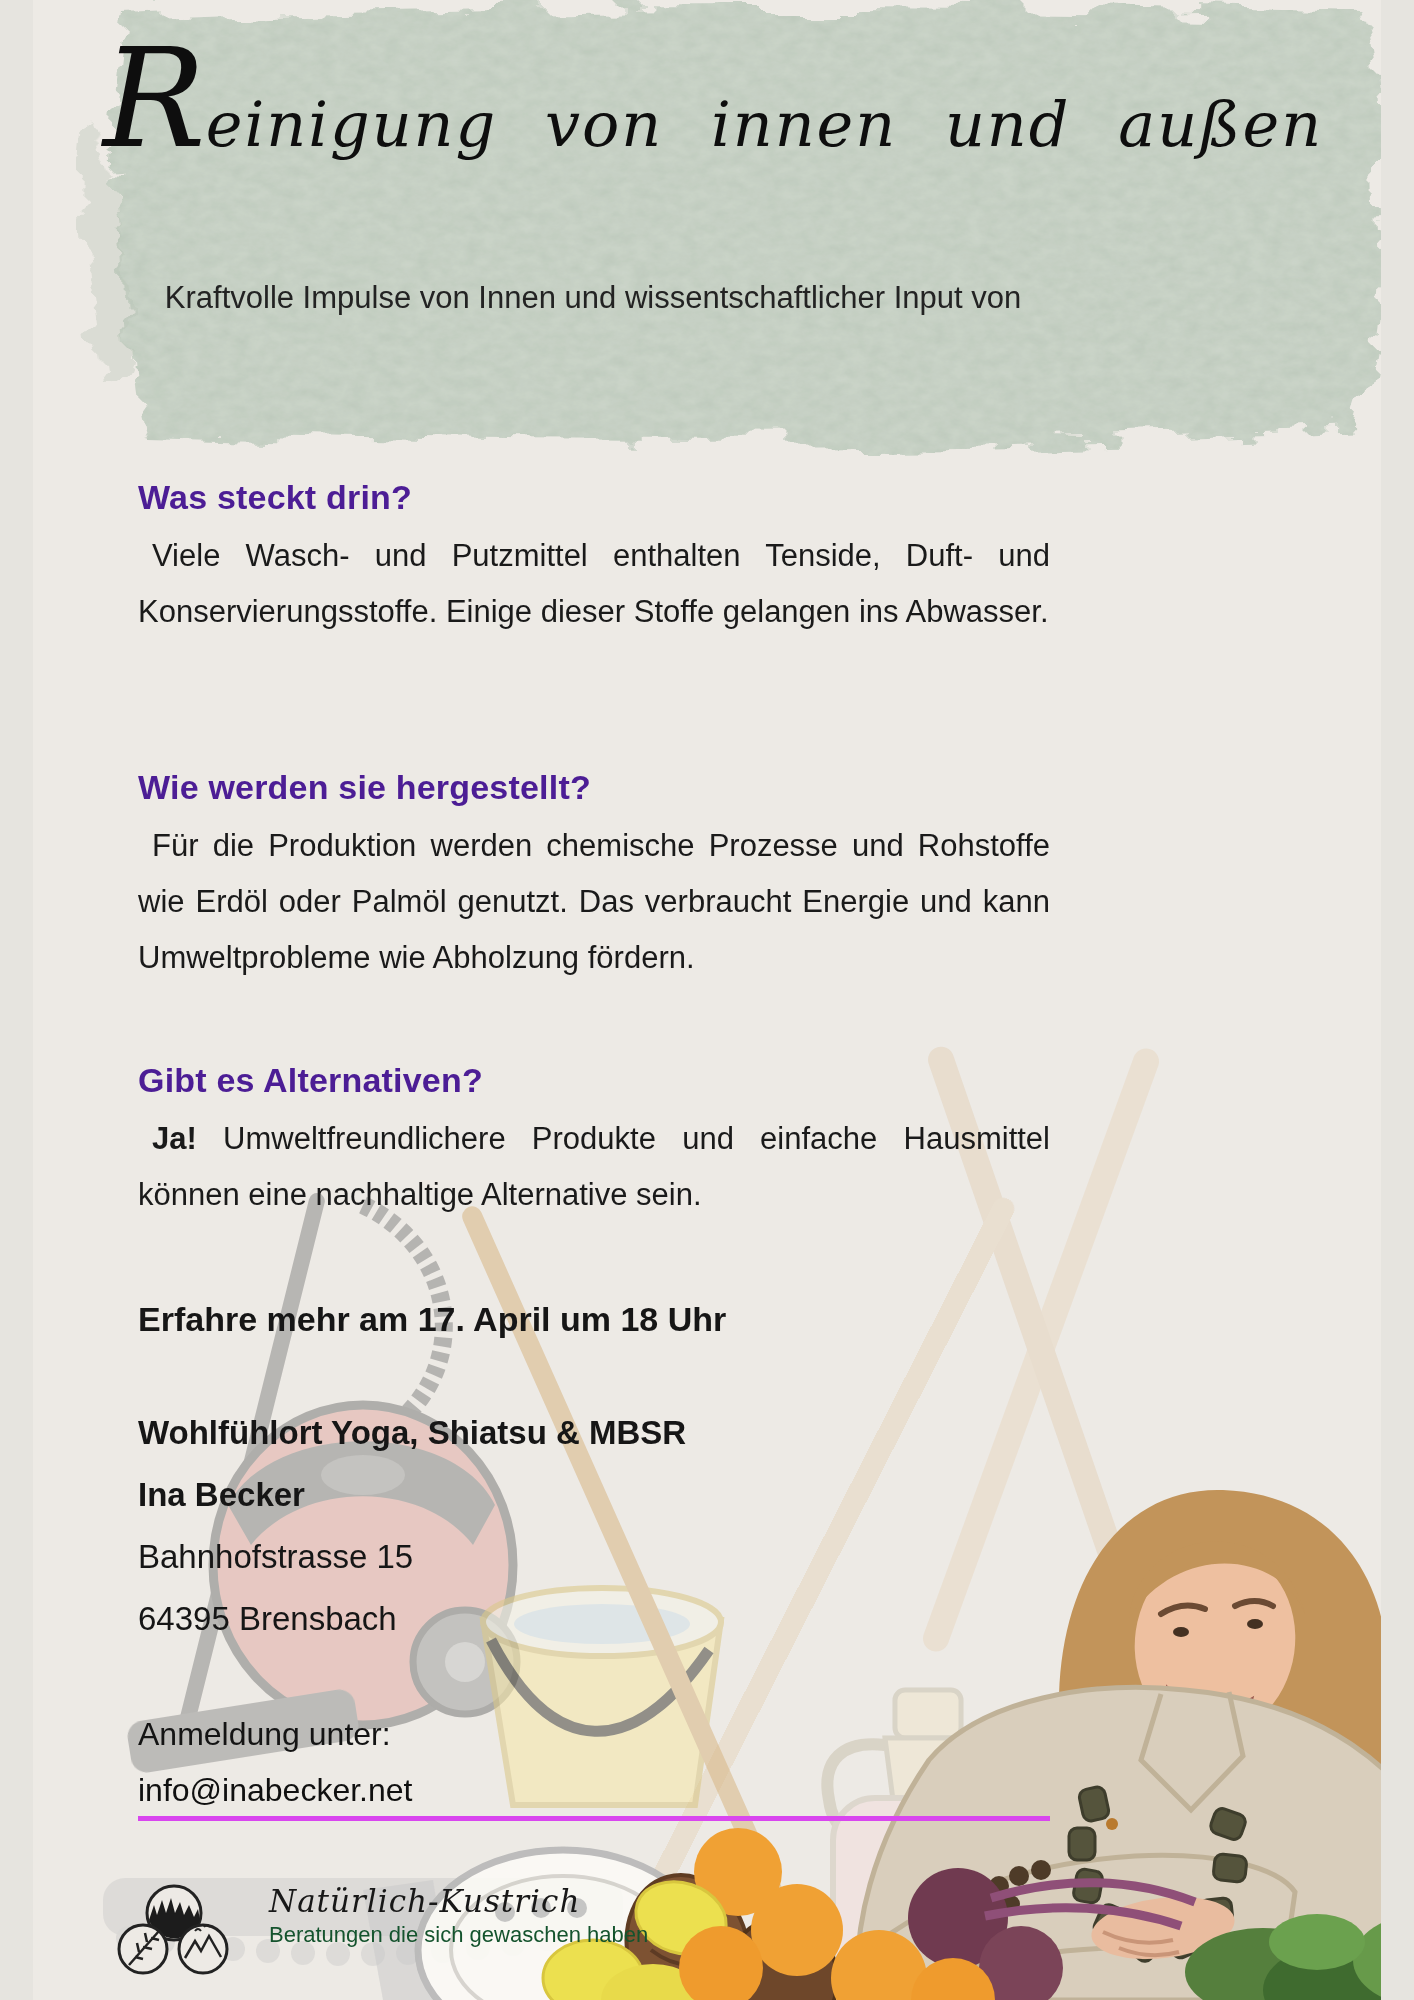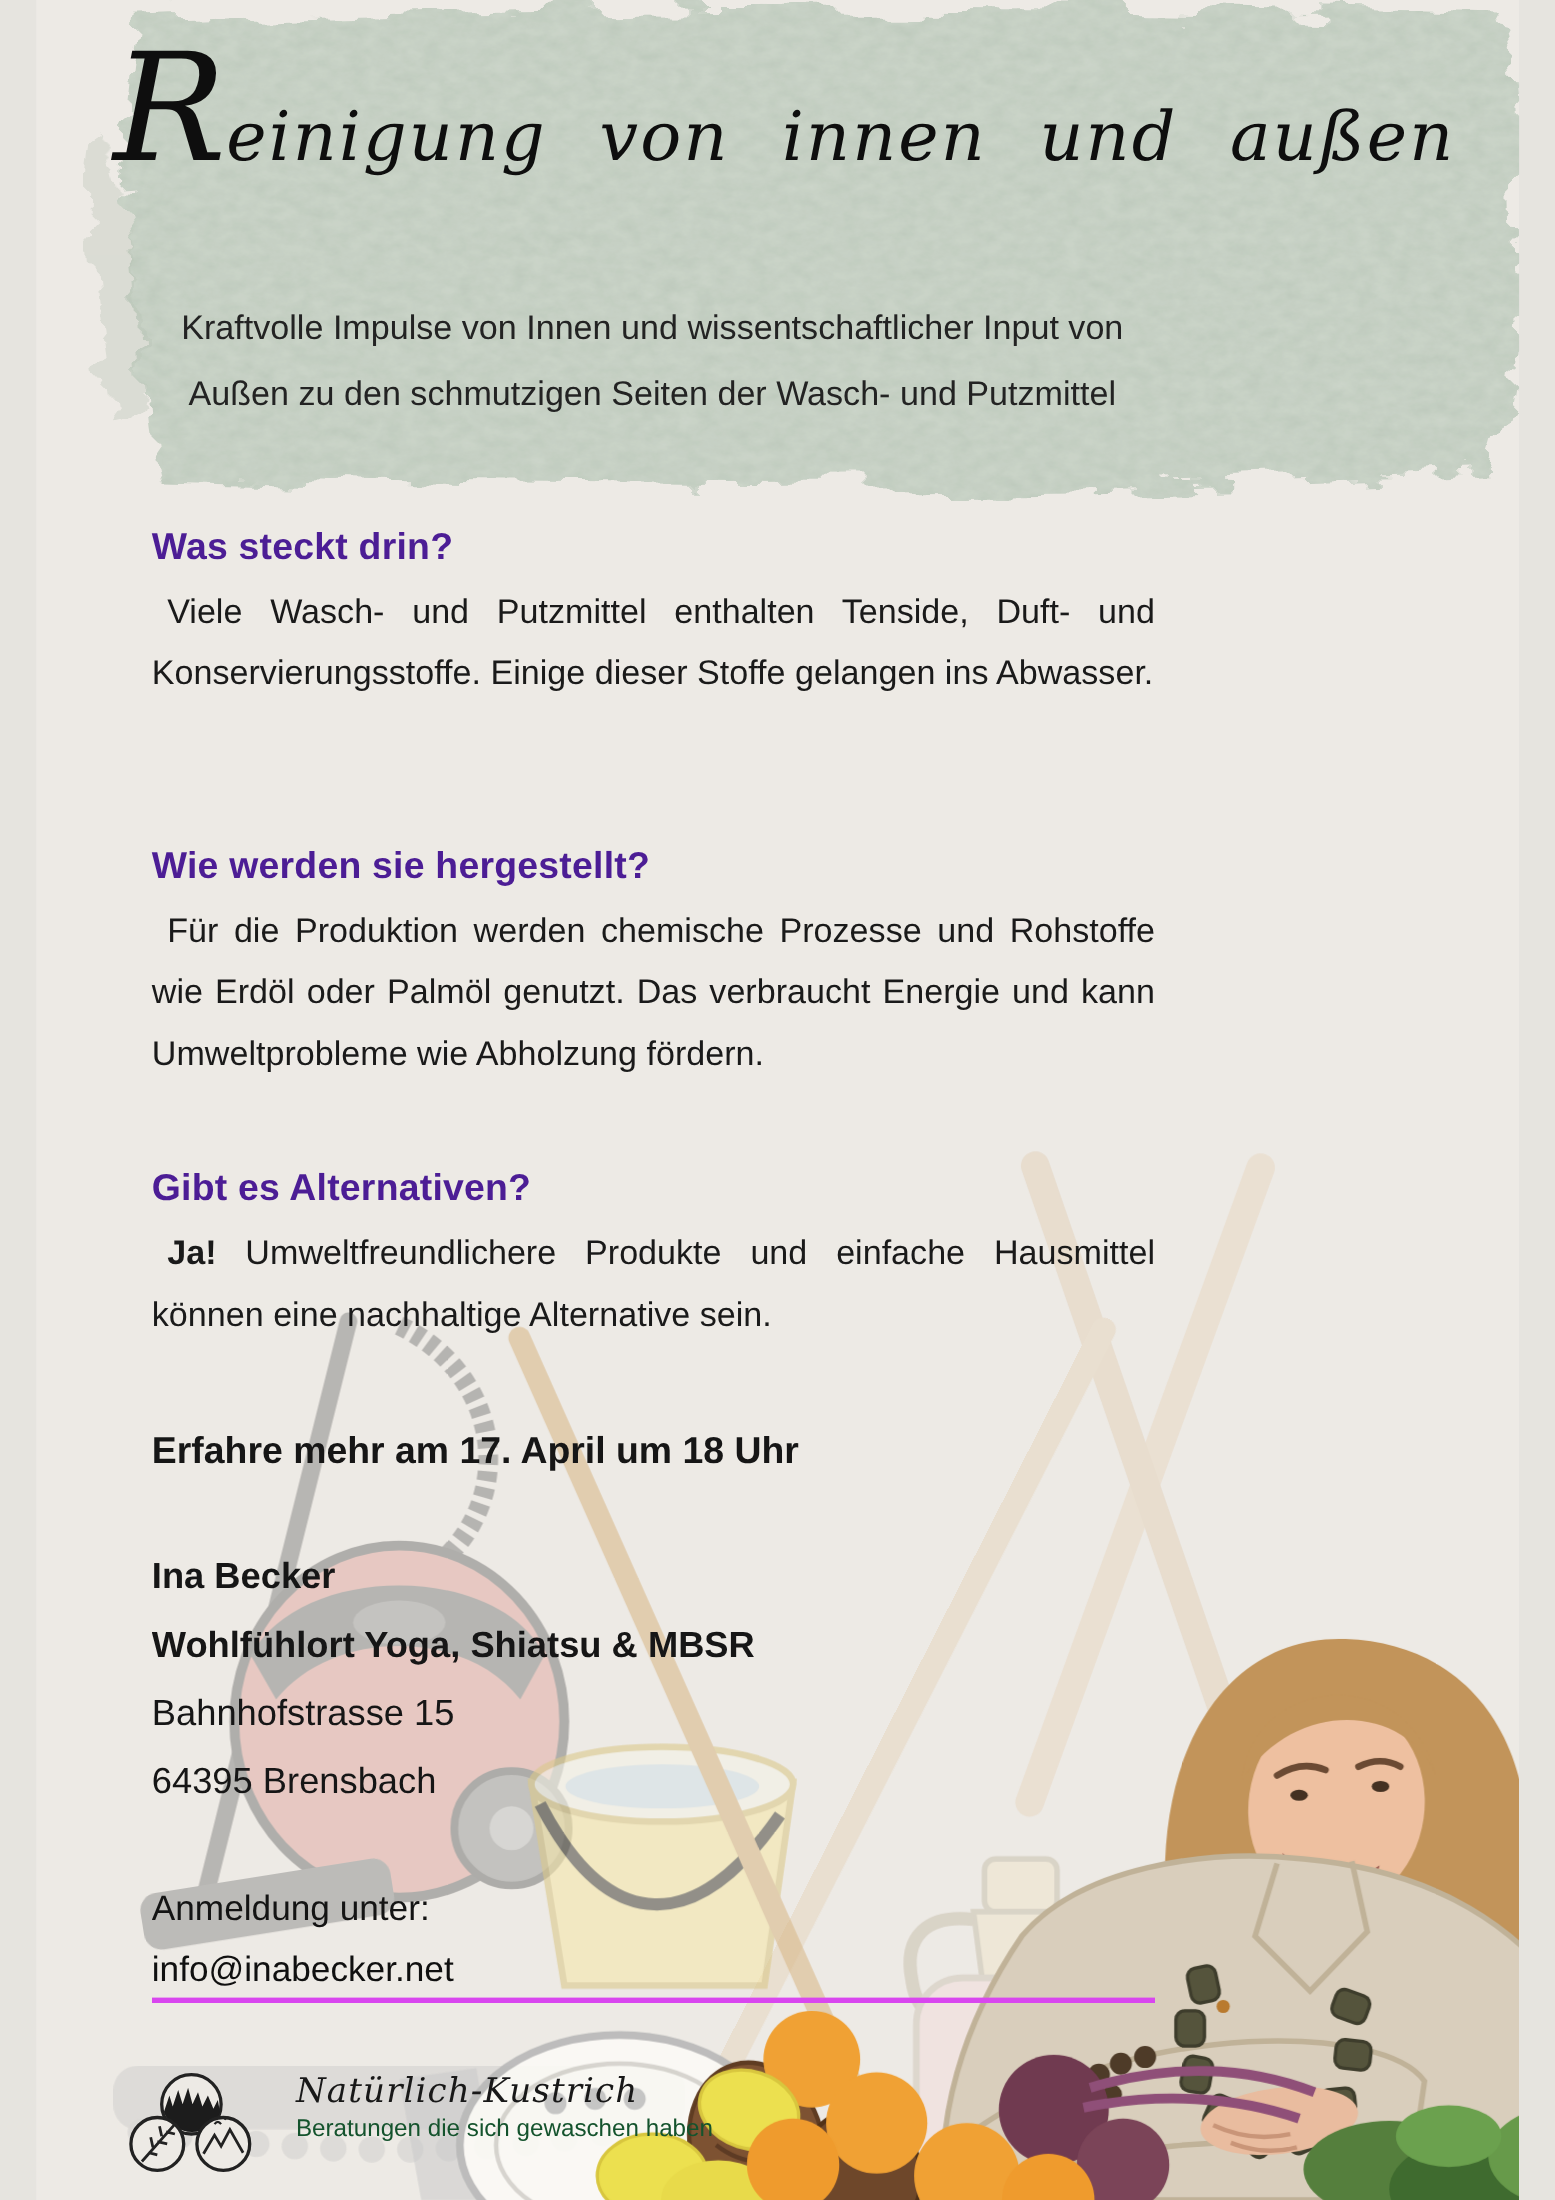--- a/index.html
+++ b/index.html
@@ -208,37 +208,36 @@
       <rect x="0" y="0" width="1414" height="470" filter="url(#mottle)" opacity="0.8"></rect>
     </g>
     <g filter="url(#rough)" opacity="0.35">
       <path d="M58,120 C40,200 58,300 70,382 C92,382 102,340 96,298 C90,238 80,170 58,120 Z" fill="#b9c4b6"></path>
     </g>
   </svg>
 
   <h1 class="txt script-title">Reinigung von innen und außen</h1>
   <p class="txt subtitle">
     <span>Kraftvolle Impulse von Innen und wissentschaftlicher Input von</span><br>
-    <span>Außen zu den schmutzigen Seiten der Wasch- und Putzmittel</span>
   </p>
 
   <h2 class="txt col sec" style="top:478px">Was steckt drin?</h2>
   <p class="txt col body" style="top:528px">Viele Wasch- und Putzmittel enthalten Tenside, Duft- und Konservierungsstoffe. Einige dieser Stoffe gelangen ins Abwasser.</p>
 
   <h2 class="txt col sec" style="top:768px">Wie werden sie hergestellt?</h2>
   <p class="txt col body" style="top:818px">Für die Produktion werden chemische Prozesse und Rohstoffe wie Erdöl oder Palmöl genutzt. Das verbraucht Energie und kann Umweltprobleme wie Abholzung fördern.</p>
 
   <h2 class="txt col sec" style="top:1061px">Gibt es Alternativen?</h2>
   <p class="txt col body" style="top:1111px"><span class="lead">Ja!</span> <span>Umweltfreundlichere Produkte und einfache Hausmittel können eine nachhaltige Alternative sein.</span></p>
 
   <p class="txt col event" style="top:1300px">Erfahre mehr am 17. April um 18 Uhr</p>
 
   <div class="txt col venue" style="top:1402px">
+    <div class="b">Wohlfühlort Yoga, Shiatsu &amp; MBSR</div>
     <div class="b">Ina Becker</div>
-    <div class="b">Wohlfühlort Yoga, Shiatsu &amp; MBSR</div>
     <div>Bahnhofstrasse 15</div>
     <div>64395 Brensbach</div>
   </div>
 
   <p class="txt col reg-label" style="top:1716px">Anmeldung unter:</p>
   <a class="txt col email" href="#" style="top:1772px">info@inabecker.net</a>
 
   <div class="logo">
     <svg width="150" height="100" viewBox="0 0 150 100">
       <circle cx="75" cy="30" r="27" fill="#edeae5" stroke="#222" stroke-width="3"></circle>

